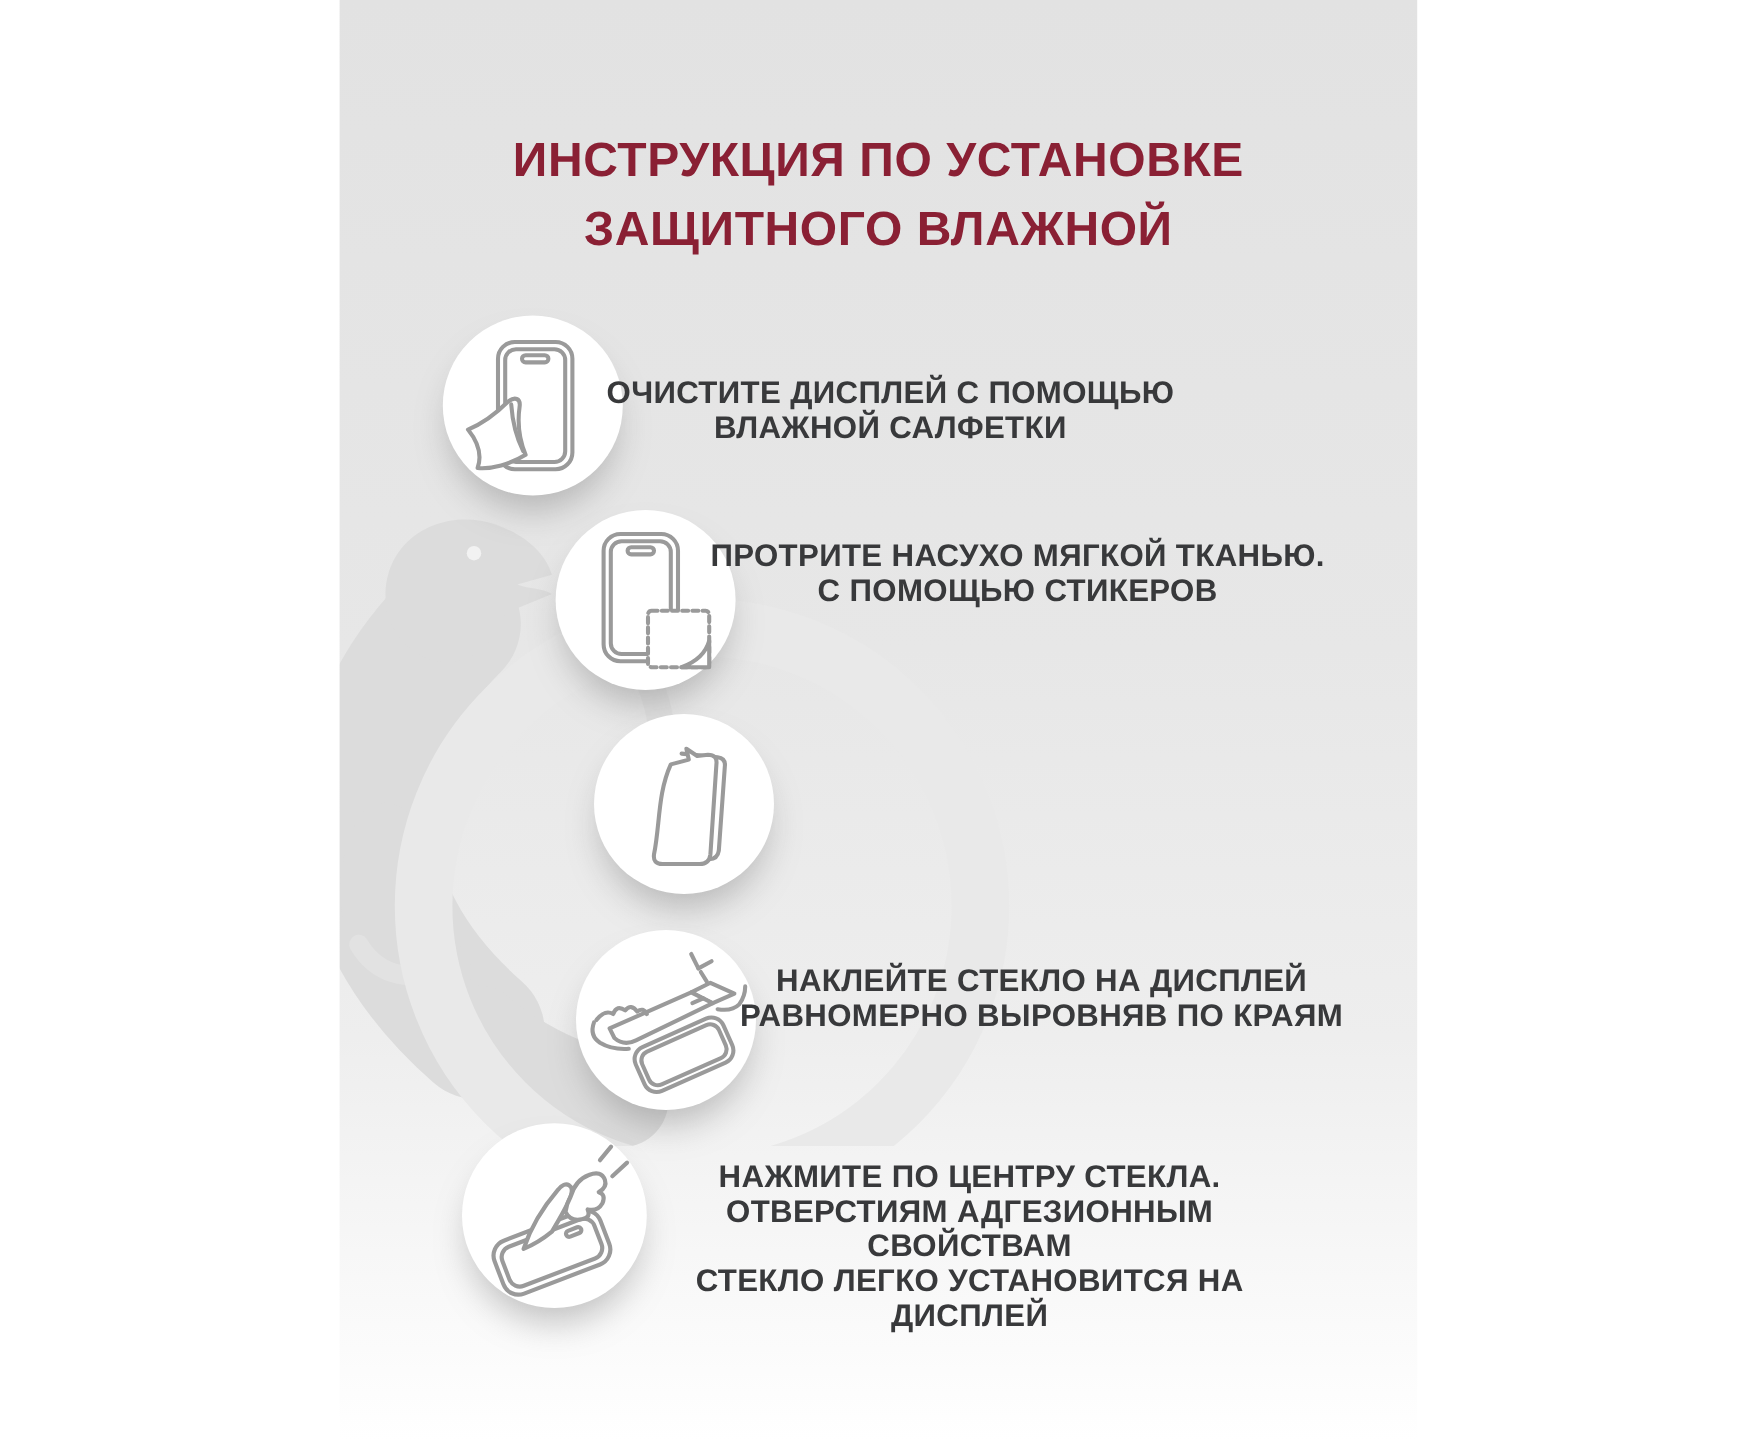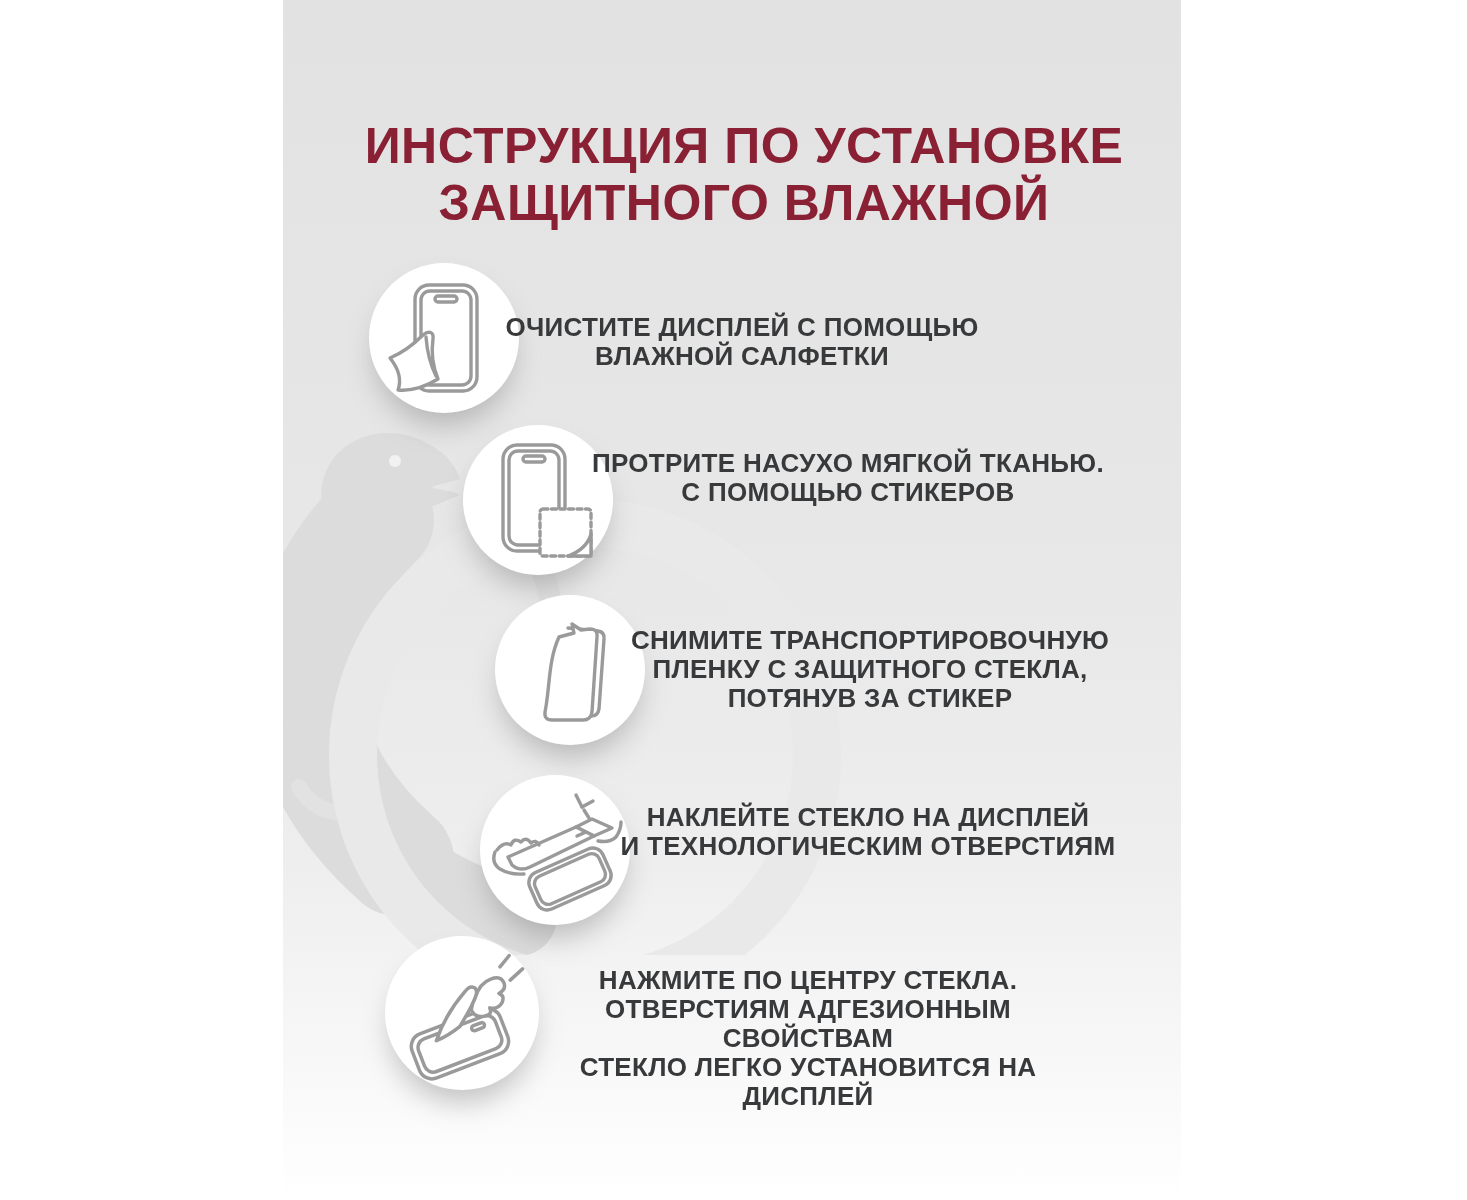--- a/index.html
+++ b/index.html
@@ -18,23 +18,23 @@
     font-family:"Liberation Sans","DejaVu Sans",sans-serif;
     position:relative;
   }
   .panel{
     position:absolute;left:283px;top:0;width:898px;height:1200px;
     background:linear-gradient(180deg,var(--panel-top) 0%,#e7e7e7 45%,#eeeeee 72%,#fafafa 92%,var(--panel-bottom) 100%);
     overflow:hidden;
   }
   .watermark{position:absolute;left:0;top:395px;width:800px;height:560px;pointer-events:none;}
   .title{
-    position:absolute;left:0;top:106px;width:898px;margin:12px;
+    position:absolute;left:0;top:106px;width:898px;margin:0;
     text-align:center;color:var(--title-color);
-    font-size:50px;line-height:57px;font-weight:700;letter-spacing:0.5px;
+    font-size:40px;line-height:57px;font-weight:700;letter-spacing:0.5px;
   }
   .title .t-line{display:block;}
   .circle{
     position:absolute;border-radius:50%;background:var(--circle-fill);
     box-shadow:0 18px 28px -6px rgba(110,110,110,0.40);
     display:flex;align-items:center;justify-content:center;
   }
   .circle svg{width:100%;height:100%;}
   .icon path,.icon rect,.icon circle{
     fill:none;stroke:var(--icon-stroke-color);stroke-width:3.4;
@@ -115,46 +115,41 @@
       <div>ПРОТРИТЕ НАСУХО МЯГКОЙ ТКАНЬЮ.</div>
       <div>С ПОМОЩЬЮ СТИКЕРОВ</div>
     </div>
 
     <div class="circle c3">
       <svg class="icon" viewBox="0 0 150 150">
         <path d="M73,33 L103,36 Q110,37 109,44 L104,114 Q103,121 96,121"></path>
         <path class="wfill" d="M64,42 L79,38 L77,29 L86,35 L95,34 Q103,34 102,42 L97,117 Q96,125 88,125 L57,125 Q49,125 50,117 C55,93 53,66 64,42 Z"></path>
       </svg>
     </div>
-    <div class="step-text t3">
-      <div>СНИМИТЕ ТРАНСПОРТИРОВОЧНУЮ</div>
-      <div>ПЛЕНКУ С ЗАЩИТНОГО СТЕКЛА,</div>
-      <div>ПОТЯНУВ ЗА СТИКЕР</div>
-    </div>
 
     <div class="circle c4">
       <svg class="icon" viewBox="0 0 150 150">
         <path d="M96,20 L102,32"></path>
         <path d="M102,32 L113,26"></path>
         <path d="M104,35 L109,43"></path>
         <g>
           <rect class="wfill" x="50" y="84" width="80" height="40" rx="11" transform="rotate(-24 90 104)"></rect>
           <rect x="55" y="89" width="70" height="30" rx="8" transform="rotate(-24 90 104)"></rect>
         </g>
         <path class="wfill" d="M96,52 L112,44 L132,53 L114,61 Z"></path>
         <path class="wfill" d="M28,82 L96,52 L114,61 L50,92 Q40,97 32,90 Z"></path>
         <path d="M97,61 L106,57"></path>
         <path d="M17,75 Q24,66 31,70 Q34,62 41,67 Q46,61 51,68 Q56,64 59,70"></path>
         <path d="M15,77 Q11,88 20,94 Q30,100 44,99"></path>
         <path d="M118,66 Q130,68 136,62 Q141,55 141,47"></path>
       </svg>
     </div>
     <div class="step-text t4">
       <div>НАКЛЕЙТЕ СТЕКЛО НА ДИСПЛЕЙ</div>
-      <div>И ТЕХНОЛОГИЧЕСКИМ ОТВЕРСТИЯМ</div>
+      <div>РАВНОМЕРНО ВЫРОВНЯВ ПО КРАЯМ</div>
     </div>
 
     <div class="circle c5">
       <svg class="icon" viewBox="0 0 150 150">
         <g>
           <rect class="wfill" x="27" y="82" width="92" height="46" rx="13" transform="rotate(-21 73 105)"></rect>
           <rect x="33" y="88" width="80" height="34" rx="9" transform="rotate(-21 73 105)"></rect>
         </g>
         <rect x="84" y="86" width="13" height="5" rx="2.5" transform="rotate(-21 90 88)"></rect>
         <path d="M112,30 L121,19"></path>

